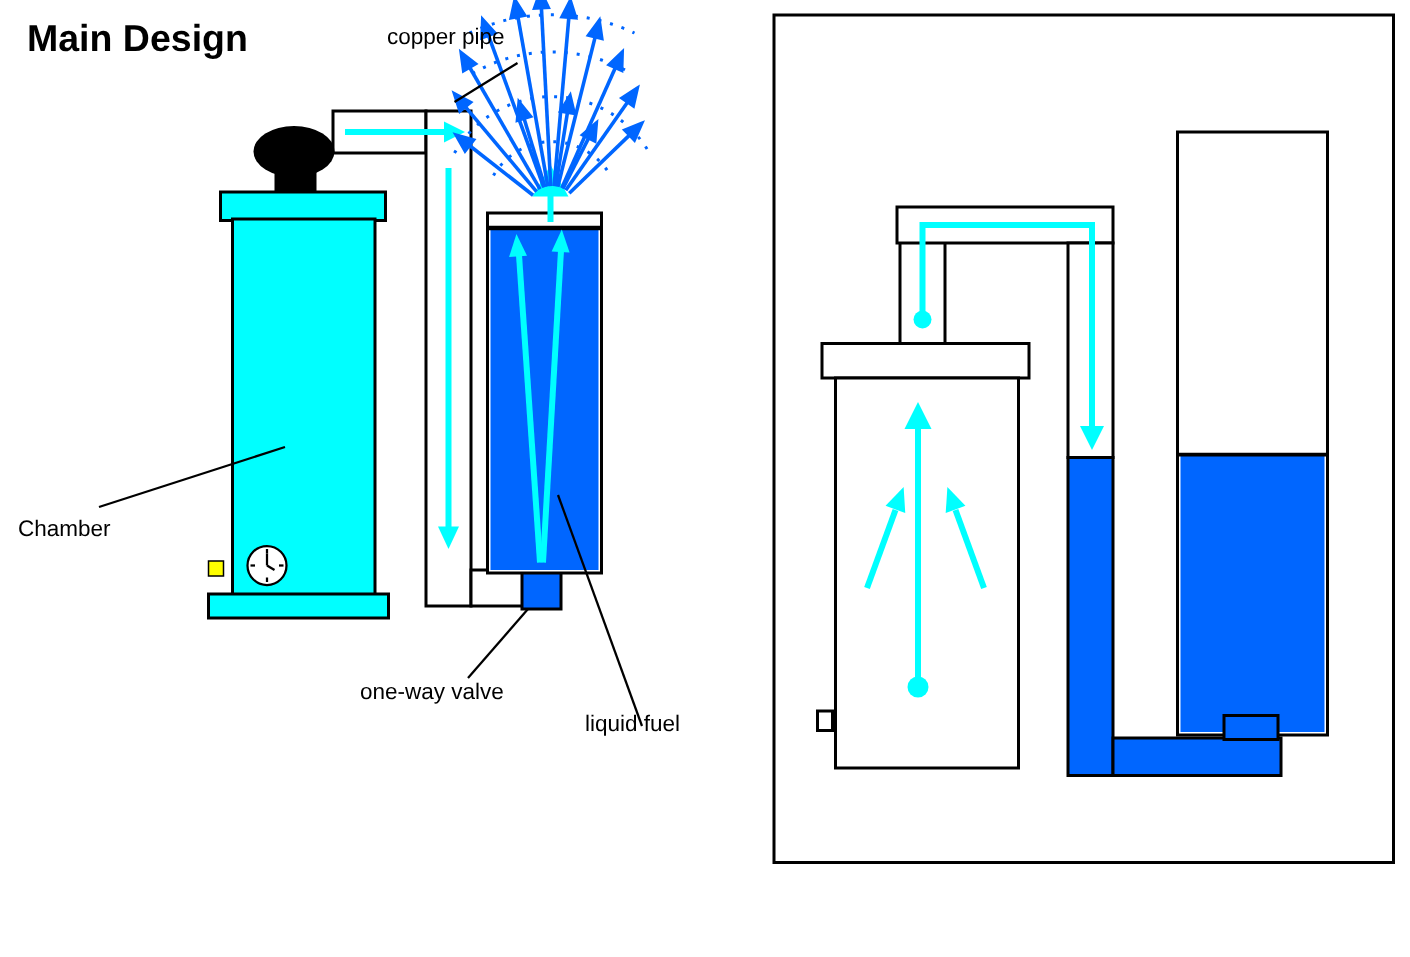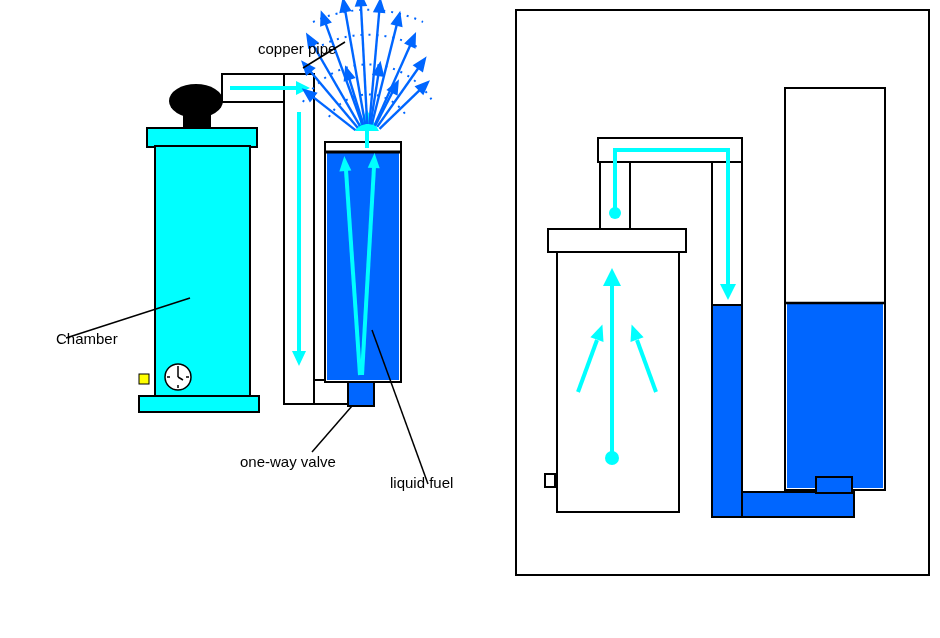--- a/index.html
+++ b/index.html
@@ -2,22 +2,22 @@
 <html><head>
 <meta charset="utf-8">
 <style>
   html,body{margin:0;padding:0;background:#fff;}
   #stage{position:relative;width:940px;height:638px;background:#ffffff;overflow:hidden;
          font-family:"Liberation Sans",sans-serif;color:#000;}
   #diagram-svg{position:absolute;left:0;top:0;width:940px;height:638px;}
   .txt{position:absolute;white-space:nowrap;}
   .main-title{left:18px;top:12px;font-size:25px;font-weight:bold;}
   .lbl{font-size:15px;}
-  .lbl-copper{left:258px;top:40px;}
-  .lbl-chamber{left:12px;top:330px;margin-left:44px;}
+  .lbl-copper{left:258px;top:16px;}
+  .lbl-chamber{left:12px;top:344px;}
   .lbl-valve{left:240px;top:453px;text-align:right;}
   .lbl-fuel{left:390px;top:474px;}
   .panel-title{left:530px;top:21px;font-size:15px;}
   .caption{position:absolute;left:535px;top:530px;width:396px;font-size:15px;font-weight:bold;
            line-height:1.22;white-space:normal;}
   
   .outline{fill:#ffffff;stroke:#000;stroke-width:2;}
   .cyanfill{fill:#00ffff;stroke:#000;stroke-width:2;}
   .bluefill{fill:#0066ff;stroke:#000;stroke-width:2;}
   .bluepure{fill:#0066ff;stroke:none;}
@@ -202,18 +202,19 @@
   </g>
 
   <g>
     <circle cx="615" cy="213" r="6" class="cyanhead"></circle>
     <polyline points="615,213 615,150 728,150 728,288" class="cyanline"></polyline>
     <polygon class="cyanhead" points="728,300 720,284 736,284"></polygon>
   </g>
 
 </svg>
 
+<div class="txt main-title">Main Design</div>
 <div class="txt lbl lbl-copper">copper pipe</div>
 <div class="txt lbl lbl-chamber">Chamber</div>
 <div class="txt lbl lbl-valve">one-way valve</div>
 <div class="txt lbl lbl-fuel">liquid fuel</div>
 
 </div>
 
 </body></html>

